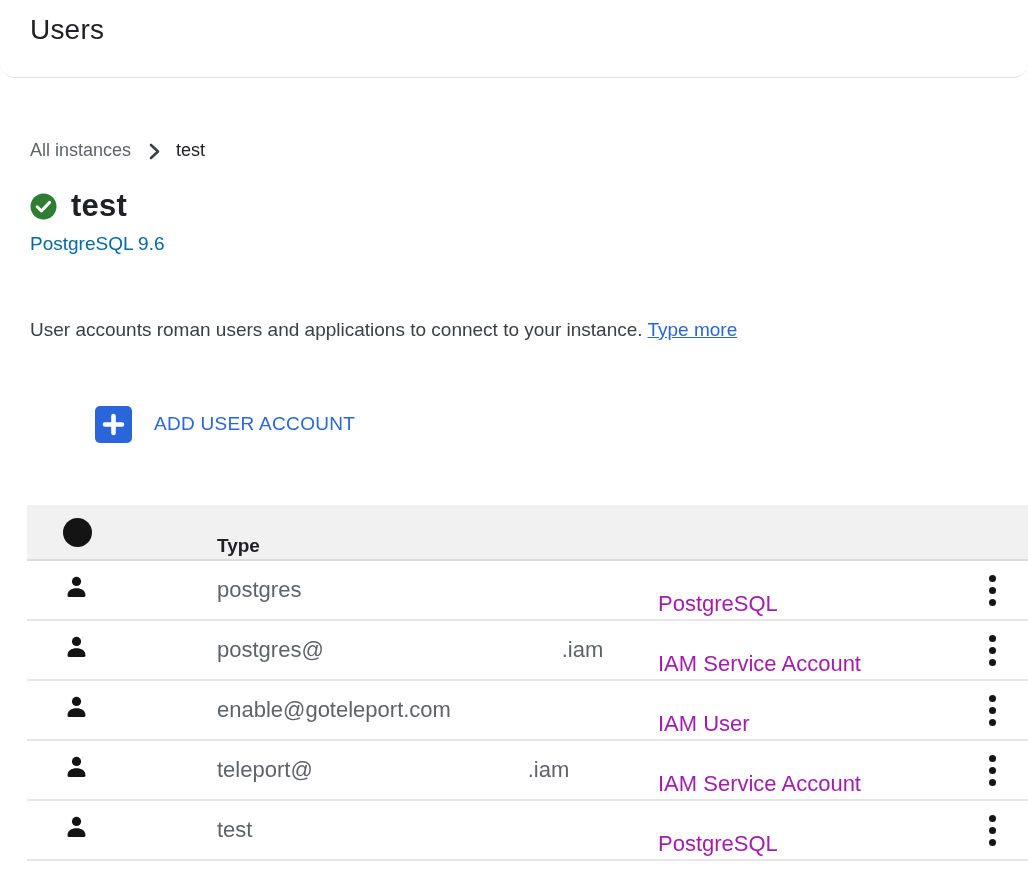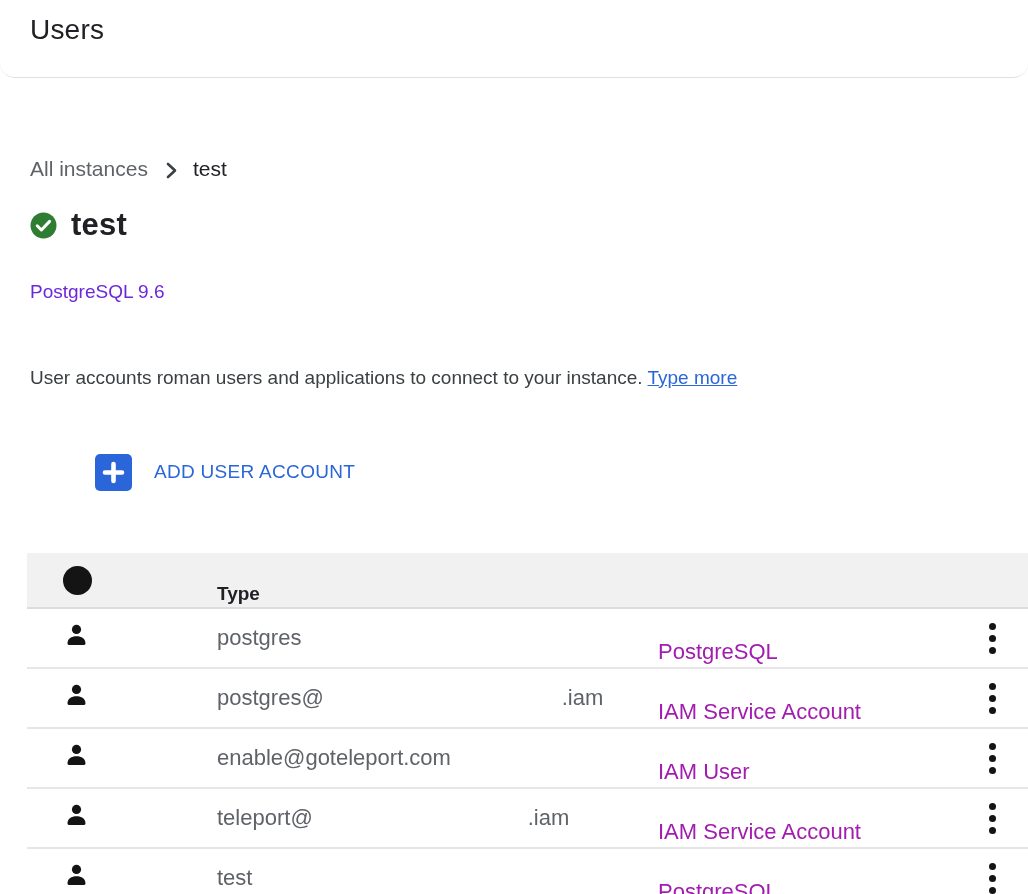--- a/index.html
+++ b/index.html
@@ -19,45 +19,45 @@
   }
   .topbar h1 {
     font-size: 28px;
     font-weight: 400;
     letter-spacing: 0.2px;
     color: #202124;
   }
   
   .content { padding-left: 30px; }
   .breadcrumb {
-    margin-top: 77px;
+    margin-top: 58px;
     display: flex; align-items: center;
     height: 28px;
-    font-size: 21px;
+    font-size: 18px;
   }
   .breadcrumb .crumb-root { color: #5f6368; cursor: pointer; }
   .breadcrumb .chev { margin: 2px 14px 0 16px; display: inline-flex; }
   .breadcrumb .crumb-current { color: #202124; }
 
   .instance-title {
     margin-top: 18px;
     display: flex; align-items: center;
     height: 48px;
   }
   .instance-title .status { display: inline-flex; margin-right: 14px; }
   .instance-title .name {
     font-size: 31px;
     font-weight: 700;
     color: #202124;
     letter-spacing: 0.2px;
   }
   .version {
-    margin-top: 32px;
+    margin-top: 3px;
     font-size: 19px;
-    color: #6d28d9;
+    color: #0369a1;
     height: 22px;
   }
   .description {
     margin-top: 64px;
     font-size: 19px;
     color: #3c4043;
     height: 26px;
   }
   .description a {
     color: #2a66d9;

